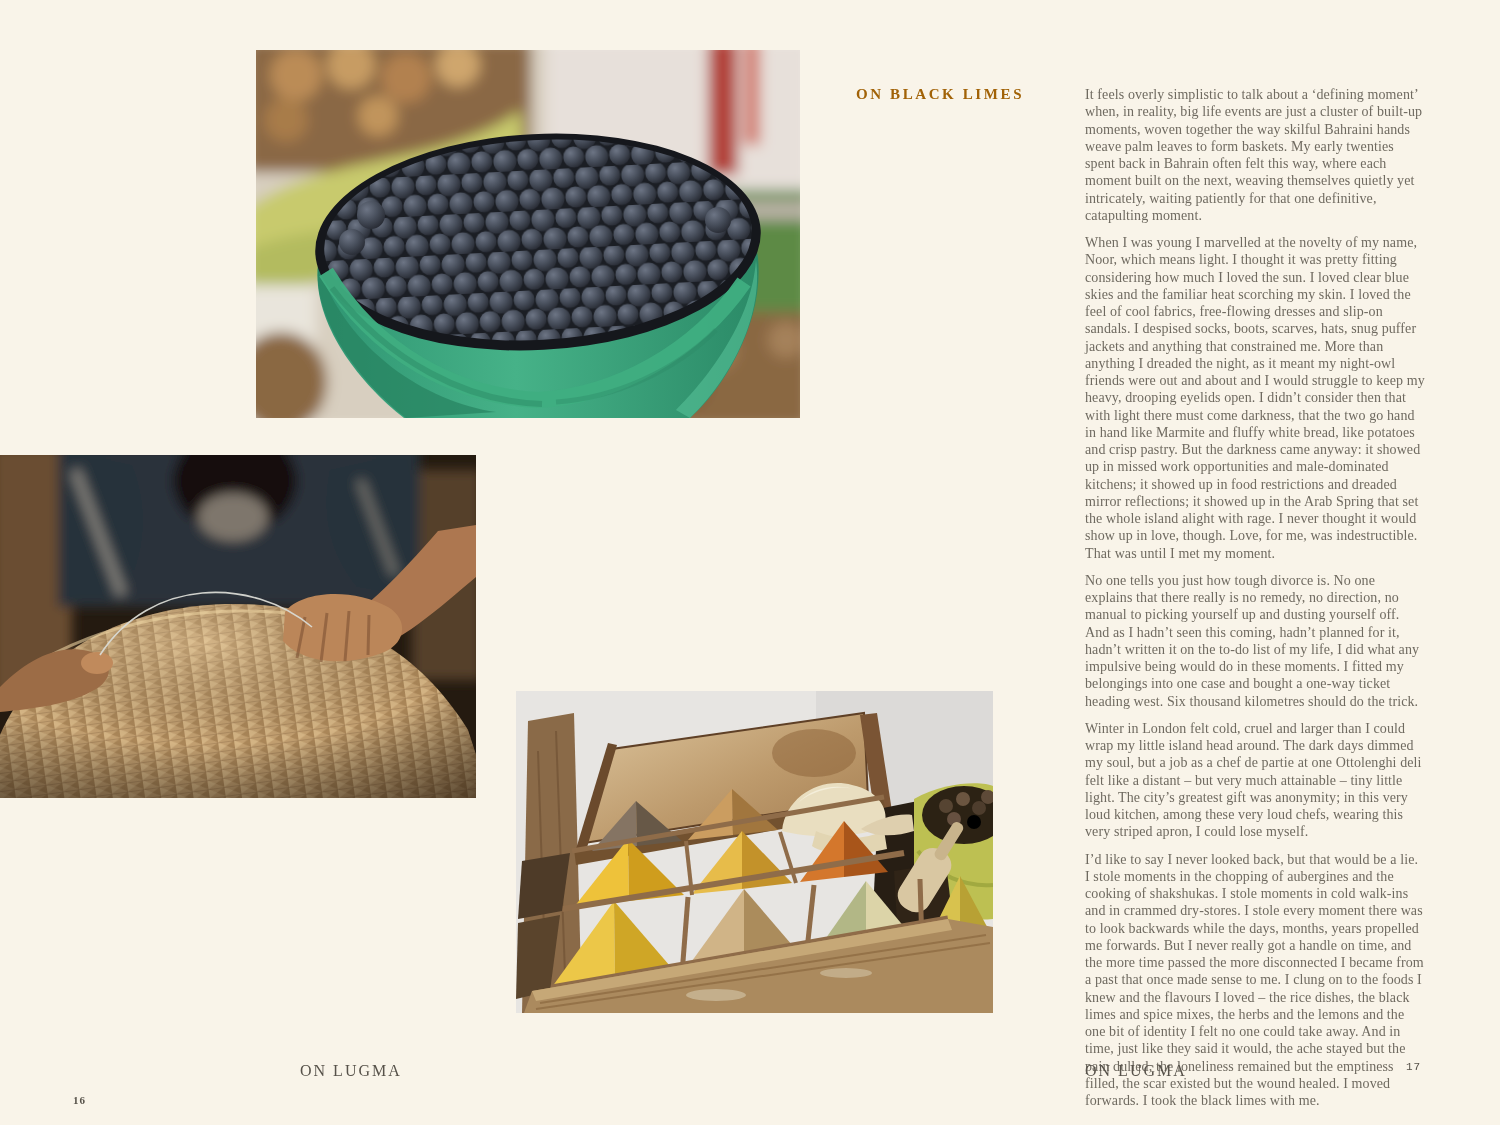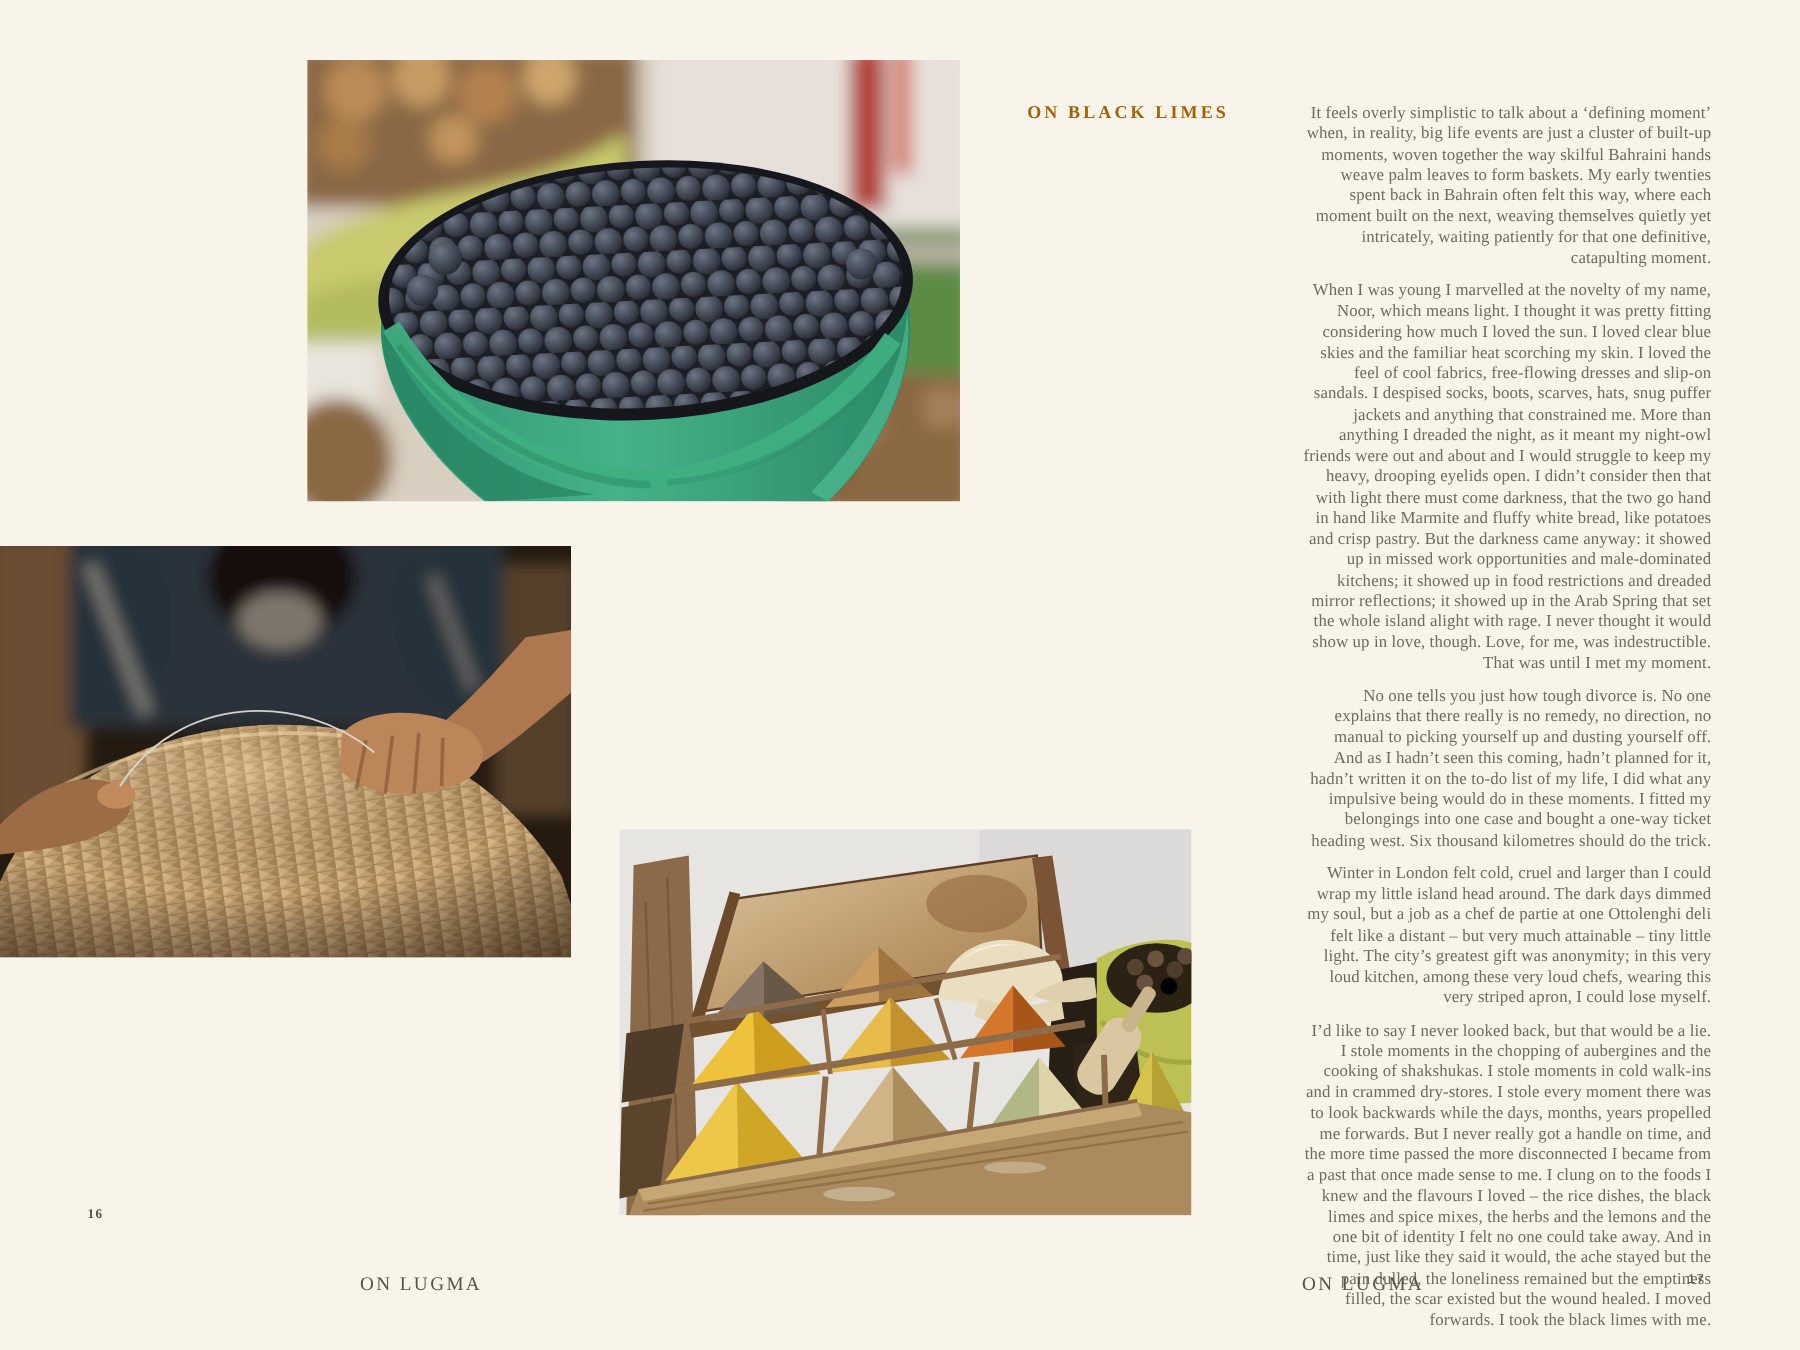--- a/index.html
+++ b/index.html
@@ -7,24 +7,24 @@
           font-family:"Liberation Serif",serif;}
   figure{margin:0;position:absolute;overflow:hidden;}
   figure svg{display:block;width:100%;height:100%;}
   #ph1{left:256px;top:50px;width:544px;height:368px;}
   #ph2{left:0;top:455px;width:476px;height:343px;}
   #ph3{left:516px;top:691px;width:477px;height:322px;}
   .heading{position:absolute;left:856px;top:86px;margin:0;font-weight:700;
            font-size:15px;letter-spacing:2.6px;color:#a16207;white-space:nowrap;}
   .bodycol{position:absolute;left:1085px;top:86px;width:341px;color:#6f6a60;}
   .bodycol p{margin:0 0 10px 0;font-size:14px;line-height:17.25px;letter-spacing:0.1px;
-             text-align:right;}
+             text-align:left;}
   .folio{position:absolute;font-size:16px;letter-spacing:2px;color:#57524a;}
   .folio-num{letter-spacing:1px;font-size:11px;}
-  #folio-left-num{left:73px;top:1006px;font-weight:bold;}
+  #folio-left-num{left:73px;top:1094px;font-weight:bold;}
   #folio-left-title{left:300px;top:1062px;}
   #folio-right-title{left:1085px;top:1062px;}
   #folio-right-num{left:1406px;top:1061px;font-family:Liberation Mono, monospace;}
 </style>
 </head>
 <body>
 
 <div class="spread">
 
   <figure id="ph1">

